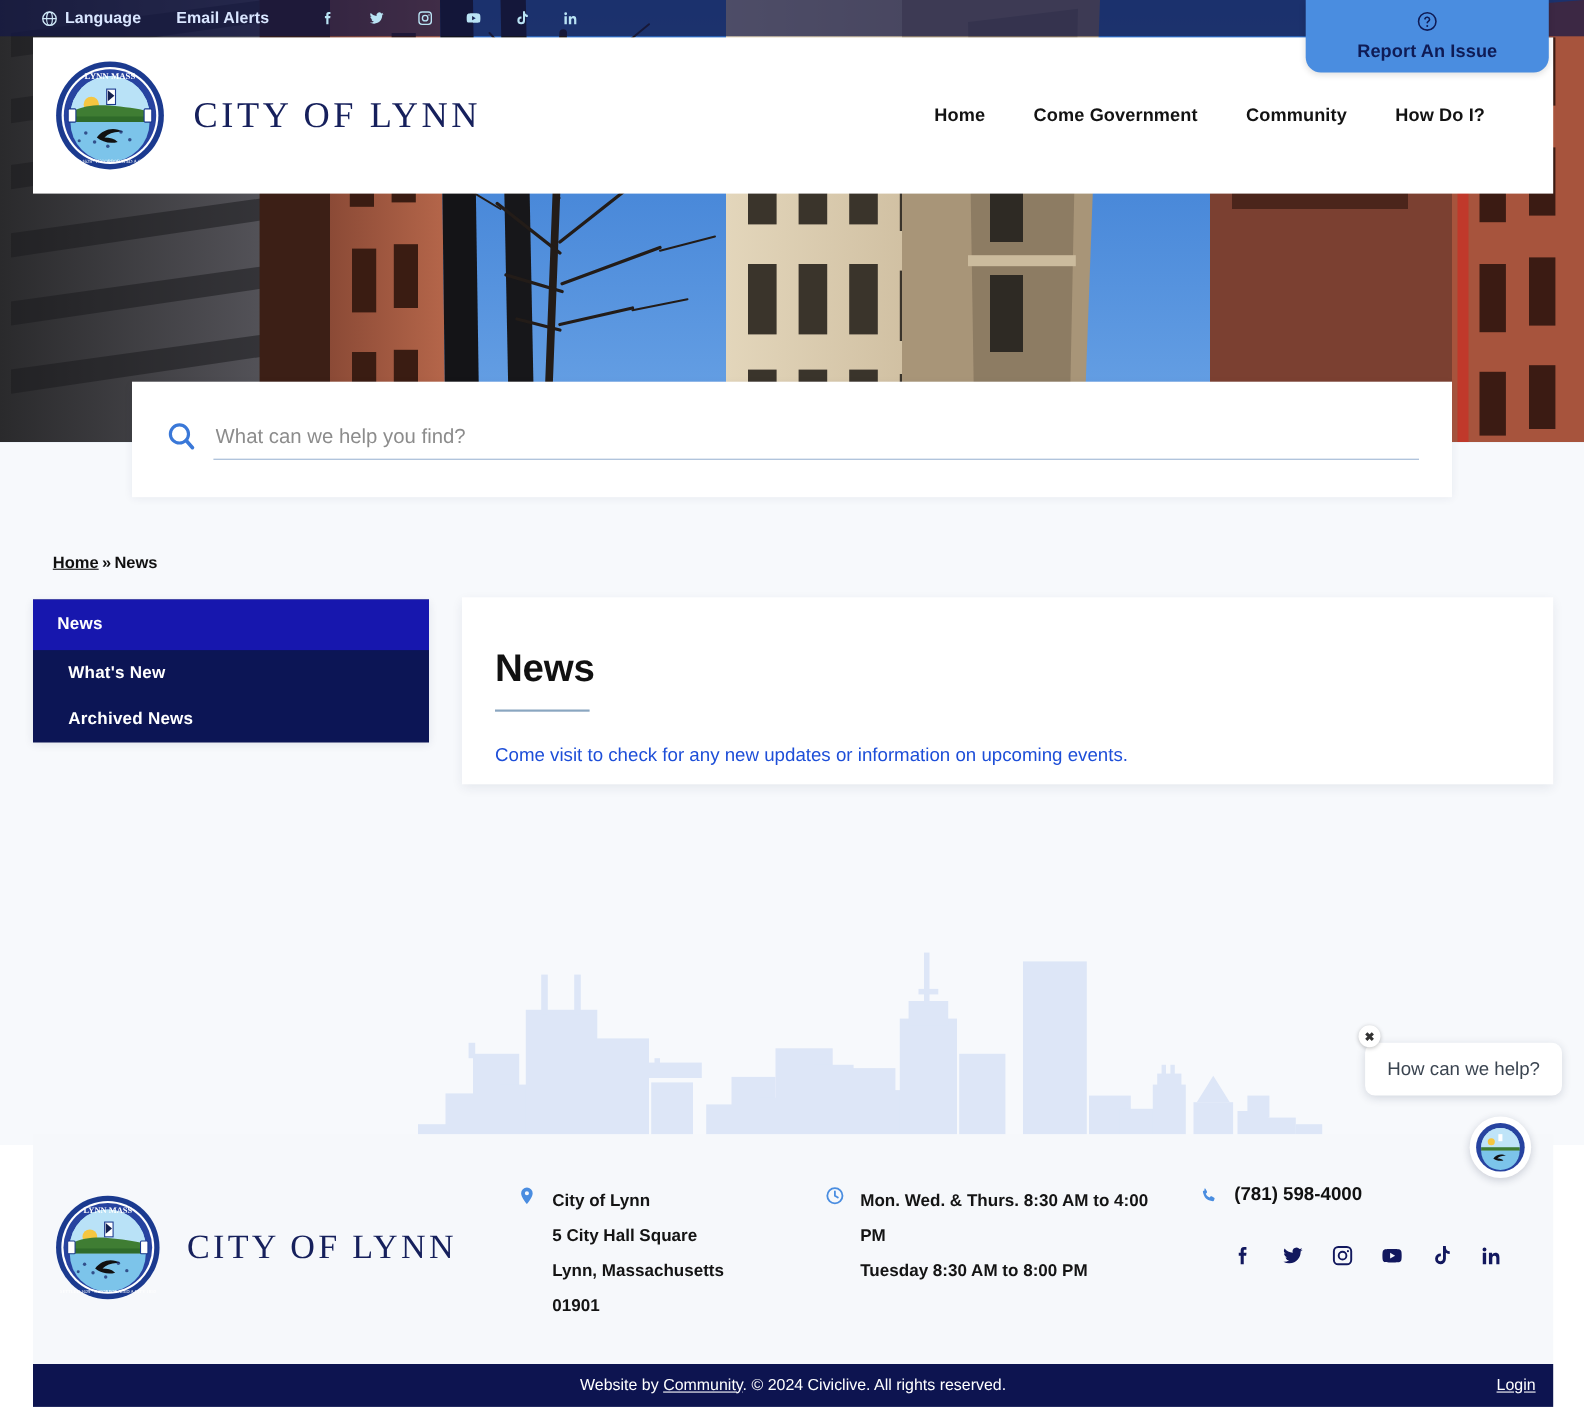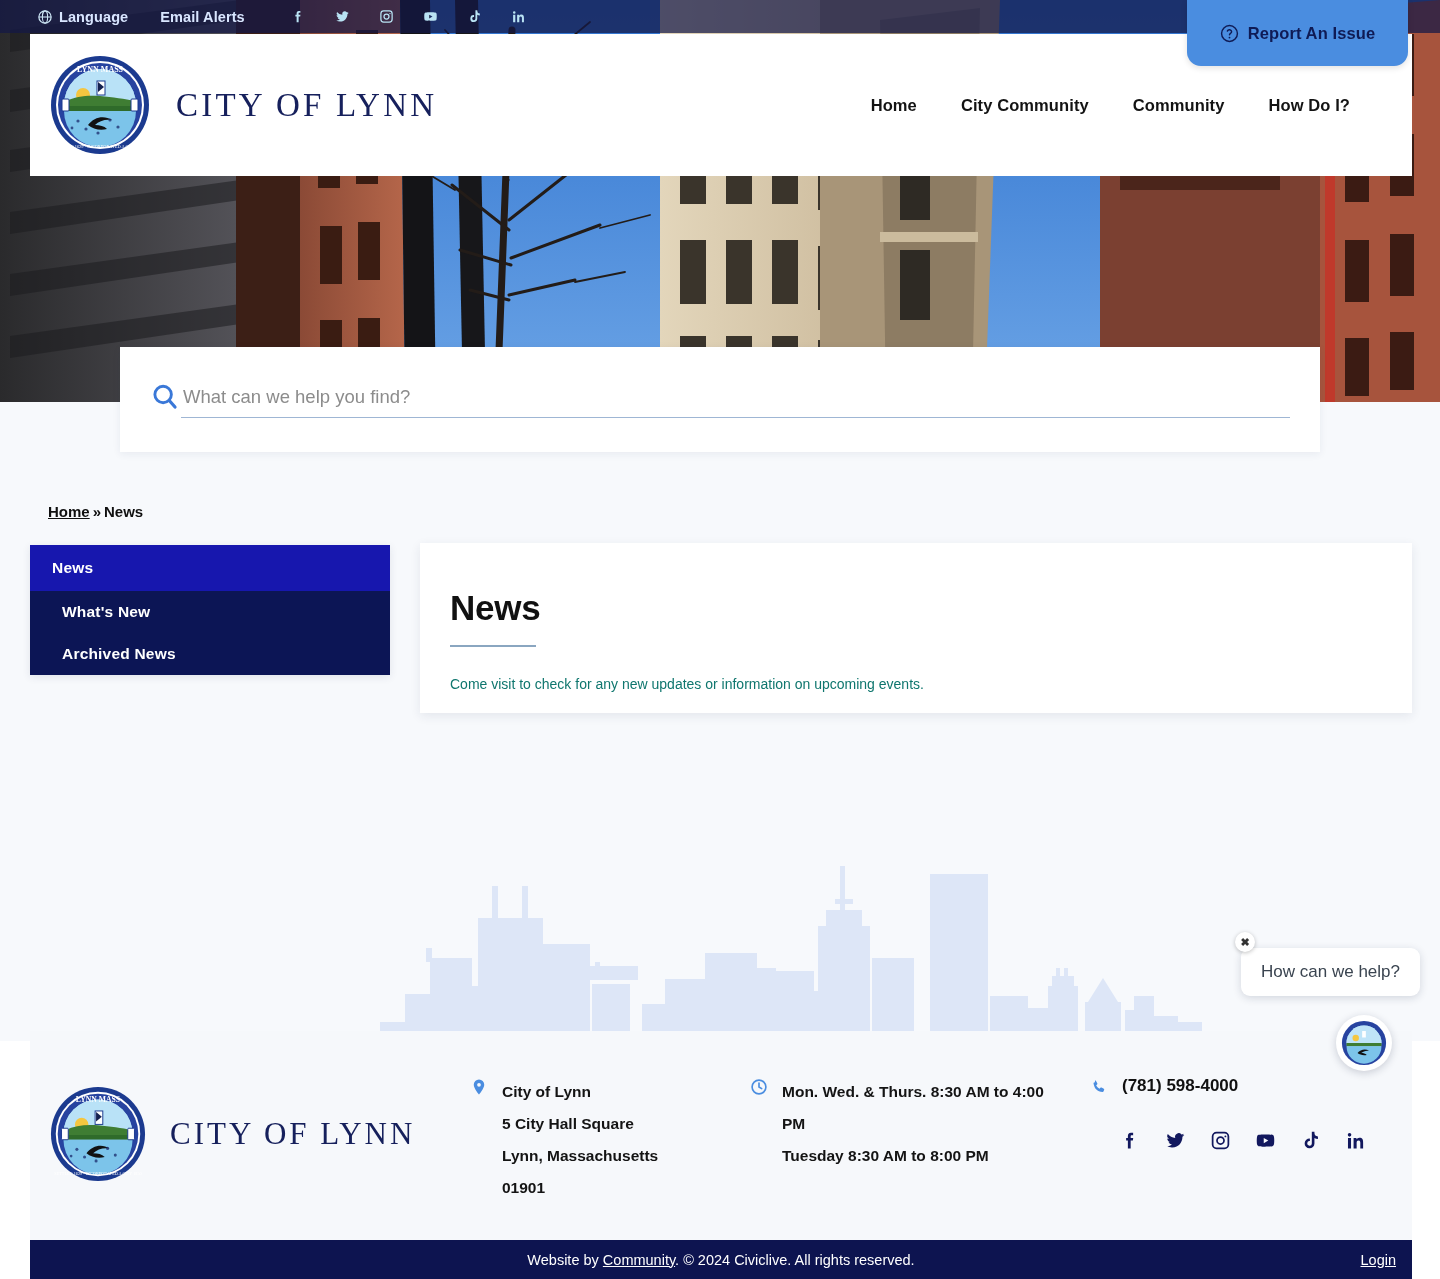--- a/index.html
+++ b/index.html
@@ -37,20 +37,21 @@
   }
   .tb-social svg { width: 15px; height: 15px; fill: #b9e3f4; }
 
   
   .report-issue {
     position:absolute; right: 32px; top: 0; width: 221px; height: 66px;
     background:#4a8de0; border-bottom-left-radius: 14px; border-bottom-right-radius: 14px;
     display:flex; align-items:center; justify-content:center; gap:9px;
     z-index: 60; cursor:pointer;
     box-shadow: 0 2px 6px rgba(0,0,0,.12);
+    flex-direction: column;
   }
   .report-issue .lbl { color:#0f1b55; font-size:16.5px; font-weight:800; letter-spacing:.1px; }
   .report-issue svg { width:19px; height:19px; }
 
   
   .header {
     position:absolute; left:30px; top:34px; width:1382px; height:142px;
     background:#ffffff; z-index: 30;
     display:flex; align-items:center; justify-content:space-between;
     padding: 0 32px 0 20px;
@@ -68,21 +69,21 @@
     text-decoration:none; padding: 10px 22px; white-space:nowrap; cursor:pointer;
   }
 
   
   .searchcard {
     position:absolute; left:120px; top:347px; width:1200px; height:105px;
     background:#ffffff; z-index: 25;
     display:flex; align-items:center; padding: 0 30px 0 30px;
     box-shadow: 0 2px 8px rgba(30,40,80,.07);
   }
-  .search-wrap { display:flex; align-items:flex-end; width:100%; gap: 1px; }
+  .search-wrap { display:flex; align-items:flex-end; width:100%; gap: 14px; }
   .search-icon { width: 30px; height: 30px; flex:0 0 30px; margin-bottom:6px; }
   .search-input {
     flex:1; border:none; border-bottom:1px solid #9fb6d4; outline:none;
     font-family:"Liberation Sans", sans-serif; font-size: 18.5px; color:#2d2d2d;
     padding: 4px 2px 9px 2px; background:transparent;
   }
   .search-input::placeholder { color:#8c8c8c; }
 
   
   .body-area {
@@ -115,21 +116,21 @@
   .content-card {
     position:absolute; left:420px; top:543px; width:992px; height:170px;
     background:#ffffff; z-index: 6;
     padding: 45px 48px 0 30px;
     box-shadow: 0 3px 10px rgba(30,40,80,.09);
   }
   .content-card h1 {
     font-size: 35px; font-weight: 800; color:#111111; letter-spacing:-.2px;
   }
   .title-rule { width: 86px; height: 1.5px; background:#8aa6c0; margin: 17px 0 27px 0; }
-  .content-card p { font-size: 14px; color:#0f766e; line-height: 1.5; }
+  .content-card p { font-size: 17px; color:#1d4ed8; line-height: 1.5; }
 
   
   .chat-wrap { position:absolute; right: 20px; top: 930px; z-index: 70; }
   .chat-close {
     position:absolute; left: -6px; top: 2px; width: 20px; height:20px; border-radius:50%;
     background:#ffffff; box-shadow:0 1px 4px rgba(0,0,0,.25);
     display:flex; align-items:center; justify-content:center;
     font-size: 11px; font-weight:700; color:#333; cursor:pointer;
   }
   .chat-bubble {
@@ -376,21 +377,21 @@
         <path d="M50 6A44 44 0 0 1 94 50" fill="none" stroke="#ffffff" stroke-width="0"></path>
         <text x="50" y="17" font-size="8" fill="#ffffff" font-family="Liberation Serif, serif" text-anchor="middle" font-weight="bold">LYNN  MASS</text>
         <text x="50" y="93" font-size="4.4" fill="#ffffff" font-family="Liberation Serif, serif" text-anchor="middle">SETTLED 1629 · INCORPORATED A CITY 1850</text>
         <rect x="12" y="44" width="7" height="12" rx="1" fill="#ffffff" stroke="#1b3a8f"></rect>
         <rect x="81" y="44" width="7" height="12" rx="1" fill="#ffffff" stroke="#1b3a8f"></rect>
       </svg>
       <span class="brand-text">CITY OF LYNN</span>
     </div>
     <nav class="mainnav">
       <a>Home</a>
-      <a>City Community</a>
+      <a>Come Government</a>
       <a>Community</a>
       <a>How Do I?</a>
     </nav>
   </div>
 
   <div class="searchcard">
     <div class="search-wrap">
       <svg class="search-icon" viewBox="0 0 24 24">
         <circle cx="10.5" cy="10" r="6.6" fill="none" stroke="#3a78d8" stroke-width="2.3"></circle>
         <path d="M15.4 14.8L20 20" stroke="#3a78d8" stroke-width="2.6" stroke-linecap="round"></path>

